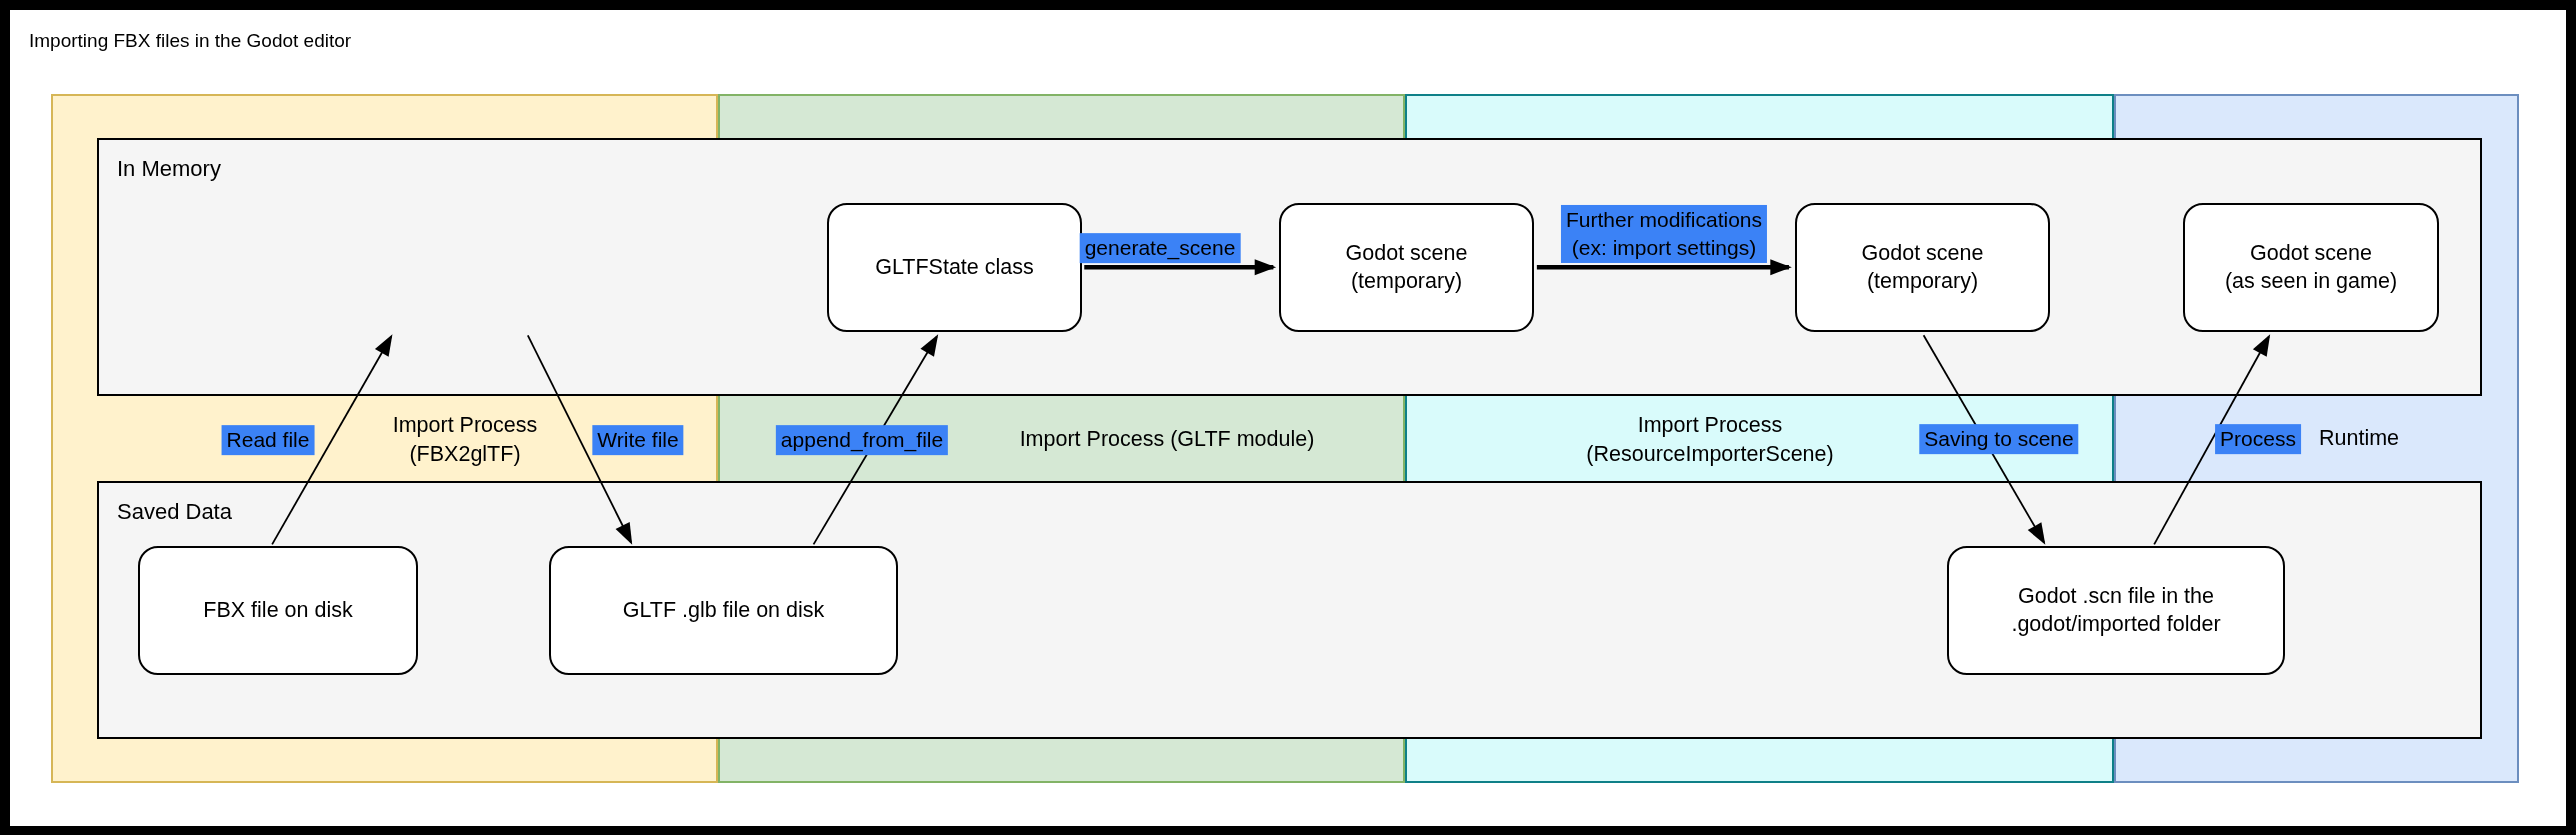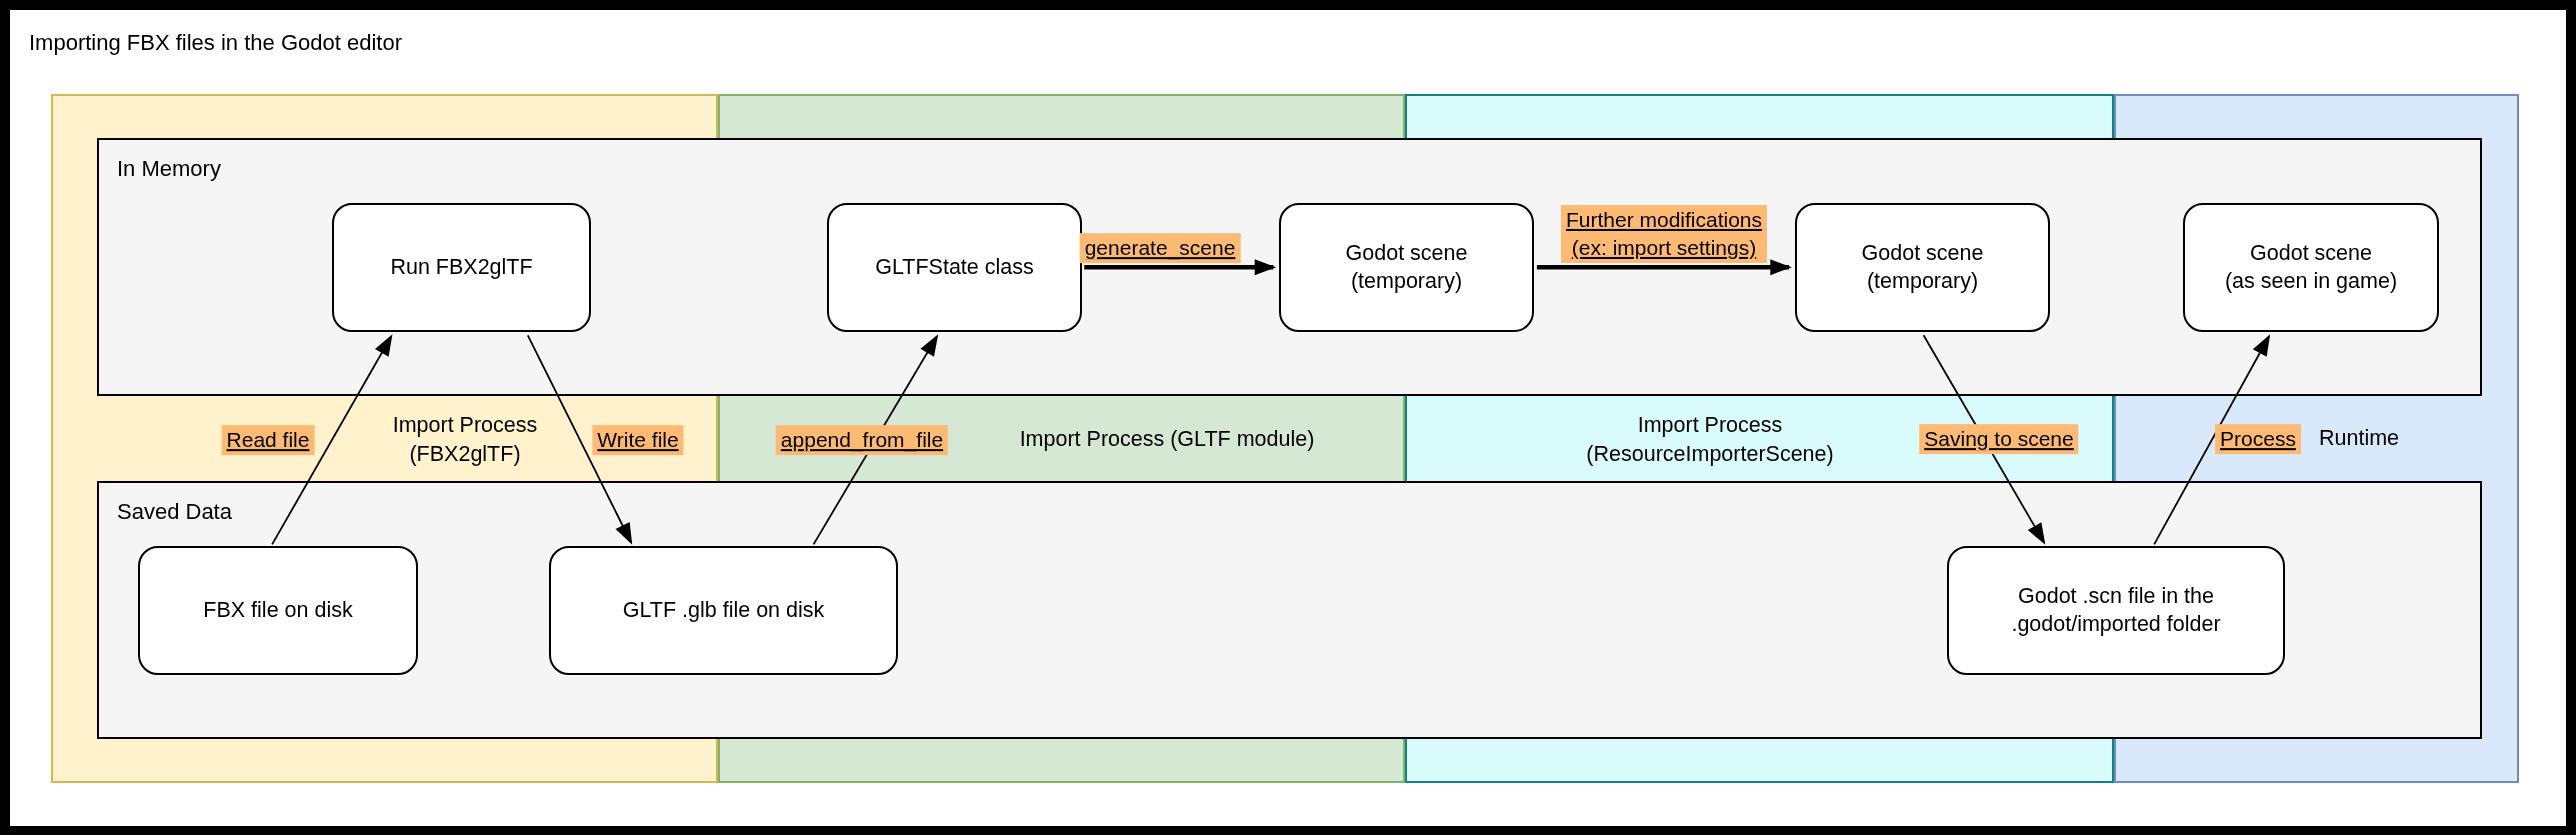--- a/index.html
+++ b/index.html
@@ -2,21 +2,21 @@
 <html style="font-size:11.5px"><head>
 <meta charset="utf-8">
 <style>
   html,body{margin:0;padding:0;background:#ffffff;}
   .canvas{
     position:relative;width:2576px;height:836px;background:#ffffff;
     border:10px solid #000;box-sizing:border-box;
     font-family:"Liberation Sans",sans-serif;color:#000;
   }
   .layer{position:absolute;left:-10px;top:-10px;width:2576px;height:836px;}
-  .diagram-title{position:absolute;left:29px;top:30px;font-size:22px;text-align:center;}
+  .diagram-title{position:absolute;left:29px;top:30px;font-size:19px;text-align:center;}
   .band{position:absolute;top:94px;height:689px;box-sizing:border-box;border:2.1px solid transparent;}
   .band-fbx2gltf{left:51px;width:667px;}
   .band-gltf-module{left:718px;width:687px;}
   .band-ris{left:1405px;width:709px;}
   .band-runtime{left:2114px;width:405px;}
   .lane{
     position:absolute;left:97px;width:2385px;height:258px;
     background:#f5f5f5;border:2.9px solid #000;box-sizing:border-box;
   }
   .lane-memory{top:138px;}
@@ -33,21 +33,21 @@
   .node-temp1{left:1279px;top:203px;width:255px;}
   .node-temp2{left:1795px;top:203px;width:255px;}
   .node-game{left:2183px;top:203px;width:256px;}
   .node-fbxfile{left:138px;top:546px;width:280px;}
   .node-glbfile{left:549px;top:546px;width:349px;}
   .node-scnfile{left:1947px;top:546px;width:338px;}
   .elabel{
     position:absolute;transform:translate(-50%,-50%);
     font-size:21px;text-align:center;white-space:pre-line;line-height:1.35;
   }
-  .elabel.bg{background:#fdba74;padding:0.7px 5px;text-decoration:underline;}
+  .elabel.bg{background:#3b82f6;padding:0.7px 5px;}
   .coltitle{font-size:21.5px;}
 </style>
 </head>
 <body>
 
 <div class="canvas">
   <div class="layer">
 
     <div class="diagram-title">Importing FBX files in the Godot editor</div>
 
@@ -71,21 +71,20 @@
       </defs>
       <line x1="380" y1="760" x2="546" y2="470" stroke="#000" stroke-width="2.5" marker-end="url(#ah)"></line>
       <line x1="737" y1="468" x2="881" y2="757" stroke="#000" stroke-width="2.5" marker-end="url(#ah)"></line>
       <line x1="1136" y1="760" x2="1308" y2="470" stroke="#000" stroke-width="2.5" marker-end="url(#ah)"></line>
       <line x1="1514" y1="373" x2="1778" y2="373" stroke="#000" stroke-width="6" marker-end="url(#ah)"></line>
       <line x1="2146" y1="373" x2="2498" y2="373" stroke="#000" stroke-width="6" marker-end="url(#ah)"></line>
       <line x1="2686" y1="468" x2="2854" y2="757" stroke="#000" stroke-width="2.5" marker-end="url(#ah)"></line>
       <line x1="3008" y1="760" x2="3168" y2="470" stroke="#000" stroke-width="2.5" marker-end="url(#ah)"></line>
     </svg>
 
-    <div class="node node-run">Run FBX2glTF</div>
     <div class="node node-gltfstate">GLTFState class</div>
     <div class="node node-temp1">Godot scene
 (temporary)</div>
     <div class="node node-temp2">Godot scene
 (temporary)</div>
     <div class="node node-game">Godot scene
 (as seen in game)</div>
 
     <div class="node node-fbxfile">FBX file on disk</div>
     <div class="node node-glbfile">GLTF .glb file on disk</div>

